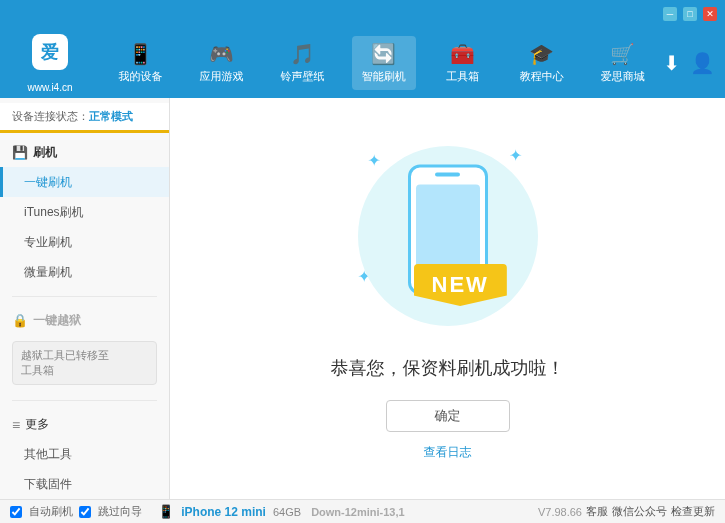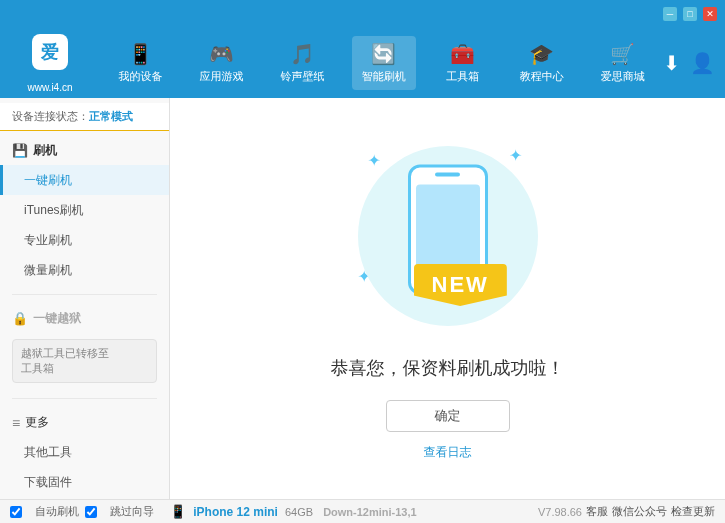--- a/index.html
+++ b/index.html
@@ -119,21 +119,21 @@
       width: 170px;
       background: #f8f8f8;
       border-right: 1px solid #e0e0e0;
       overflow-y: auto;
       padding-top: 5px;
     }
     .status-bar-top {
       padding: 6px 12px;
       font-size: 11px;
       color: #666;
-      border-bottom: 1px solid #eab308;
+      border-bottom: 3px solid #eab308;
       background: white;
     }
     .status-bar-top span {
       color: #2196d3;
       font-weight: bold;
     }
     .sidebar-section {
       padding: 5px 0;
     }
     .sidebar-section-header {
@@ -317,21 +317,21 @@
       color: #666;
     }
     .bottom-bar-left {
       display: flex;
       align-items: center;
       gap: 6px;
     }
     .checkbox-wrap {
       display: flex;
       align-items: center;
-      gap: 13px;
+      gap: 7px;
     }
     .checkbox-wrap input[type="checkbox"] {
       width: 12px;
       height: 12px;
     }
 
     .device-info {
       margin-left: 10px;
     }
     .device-name {

